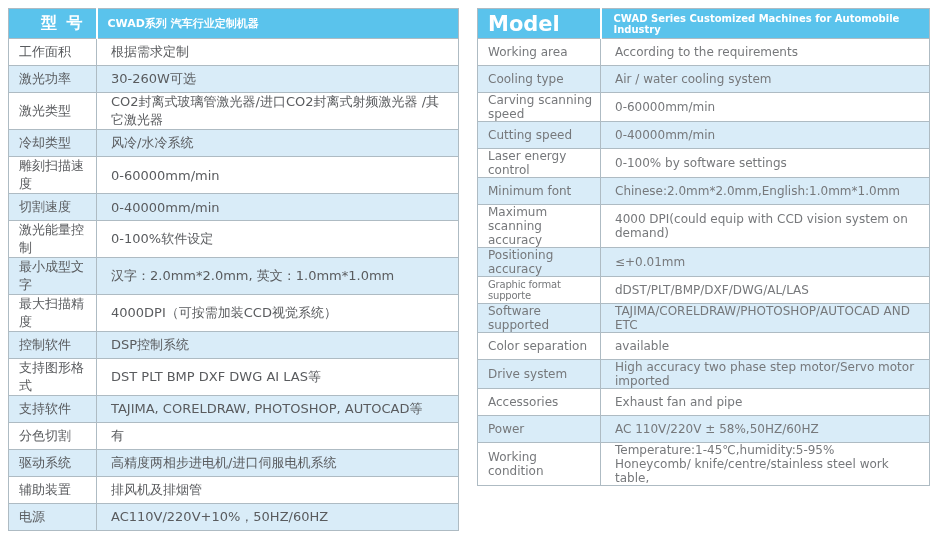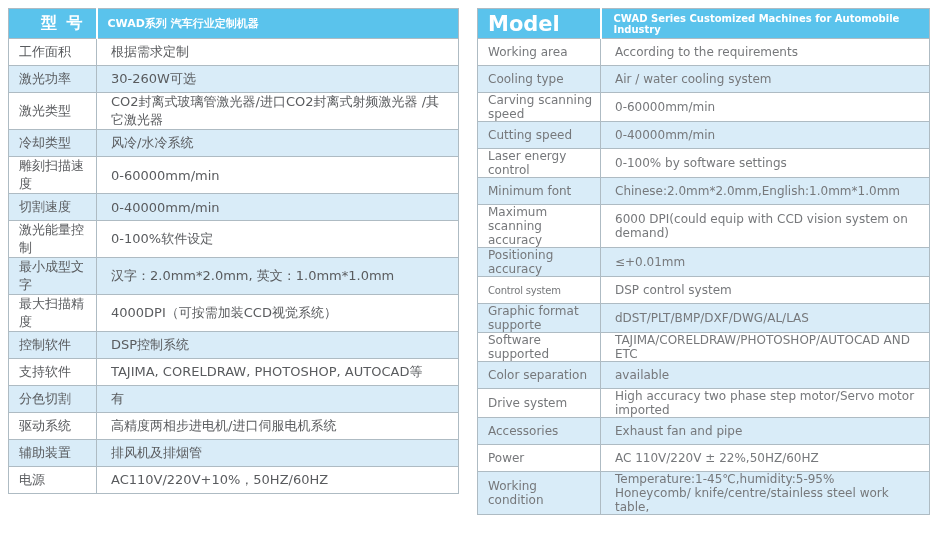--- a/index.html
+++ b/index.html
@@ -121,20 +121,24 @@
       </tr>
       <tr>
         <th>最大扫描精度</th>
         <td>4000DPI（可按需加装CCD视觉系统）</td>
       </tr>
       <tr>
         <th>控制软件</th>
         <td>DSP控制系统</td>
       </tr>
       <tr>
+        <th>支持图形格式</th>
+        <td>DST PLT BMP DXF DWG AI LAS等</td>
+      </tr>
+      <tr>
         <th>支持软件</th>
         <td>TAJIMA, CORELDRAW, PHOTOSHOP, AUTOCAD等</td>
       </tr>
       <tr>
         <th>分色切割</th>
         <td>有</td>
       </tr>
       <tr>
         <th>驱动系统</th>
         <td>高精度两相步进电机/进口伺服电机系统</td>
@@ -181,31 +185,27 @@
       <tr>
         <th>Laser energy control</th>
         <td>0-100% by software settings</td>
       </tr>
       <tr>
         <th>Minimum font</th>
         <td>Chinese:2.0mm*2.0mm,English:1.0mm*1.0mm</td>
       </tr>
       <tr>
         <th>Maximum scanning accuracy</th>
-        <td>6000 DPI(could equip with CCD vision system on demand)</td>
+        <td>4000 DPI(could equip with CCD vision system on demand)</td>
       </tr>
       <tr>
         <th>Positioning accuracy</th>
         <td>≤+0.01mm</td>
       </tr>
       <tr>
-        <th>Control system</th>
-        <td>DSP control system</td>
-      </tr>
-      <tr>
         <th>Graphic format supporte</th>
         <td>dDST/PLT/BMP/DXF/DWG/AL/LAS</td>
       </tr>
       <tr>
         <th>Software supported</th>
         <td>TAJIMA/CORELDRAW/PHOTOSHOP/AUTOCAD AND ETC</td>
       </tr>
       <tr>
         <th>Color separation</th>
         <td>available</td>
@@ -213,21 +213,21 @@
       <tr>
         <th>Drive system</th>
         <td>High accuracy two phase step motor/Servo motor imported</td>
       </tr>
       <tr>
         <th>Accessories</th>
         <td>Exhaust fan and pipe</td>
       </tr>
       <tr>
         <th>Power</th>
-        <td>AC 110V/220V ± 22%,50HZ/60HZ</td>
+        <td>AC 110V/220V ± 58%,50HZ/60HZ</td>
       </tr>
       <tr>
         <th>Working condition</th>
         <td>Temperature:1-45℃,humidity:5-95%
 Honeycomb/ knife/centre/stainless steel work table,</td>
       </tr>
     </tbody>
 </table>
 
 </body></html>

